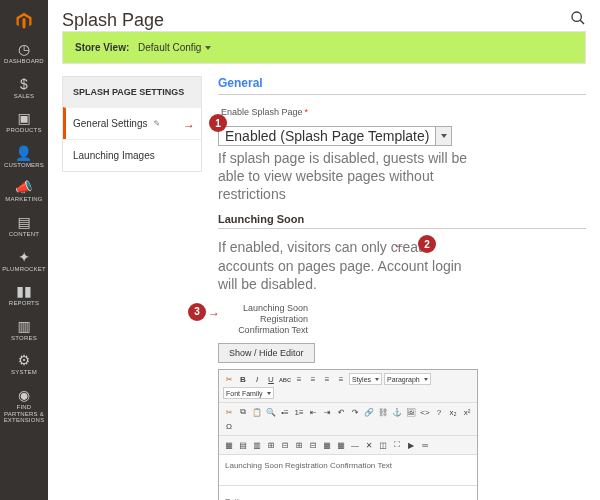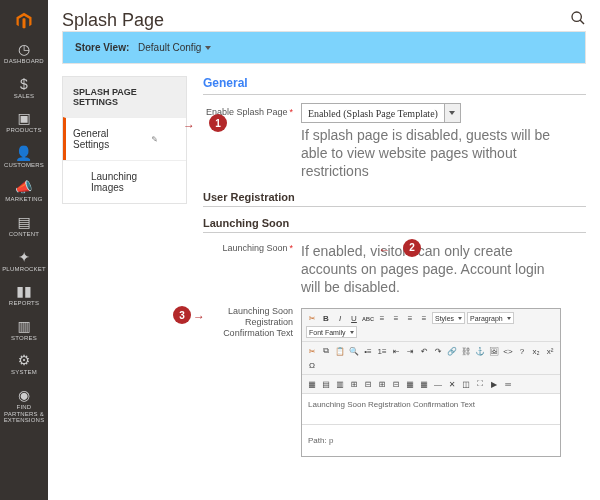--- a/index.html
+++ b/index.html
@@ -11,43 +11,43 @@
 .logo svg { width: 18px; height: 18px; }
 .nav-item { display: flex; flex-direction: column; align-items: center; justify-content: center; padding: 6px 2px; color: #aaa; cursor: pointer; }
 .nav-icon { font-size: 14px; line-height: 1; margin-bottom: 2px; color: #ccc; }
 .nav-label { font-size: 6px; letter-spacing: 0.2px; text-align: center; color: #ccc; line-height: 1.1; }
 
 .main { flex: 1; padding: 10px 14px 0 14px; overflow: hidden; display: flex; flex-direction: column; }
 .header { display: flex; justify-content: space-between; }
 .page-title { font-size: 18px; font-weight: 400; color: #41362f; }
 .search-icon { font-size: 16px; color: #41362f; cursor: pointer; }
 
-.storeview { background: #7dd3fc; border: 1px solid #e3e3e3; padding: 10px 12px; margin-bottom: 12px; font-size: 10px; }
+.storeview { background: #bef264; border: 1px solid #e3e3e3; padding: 10px 12px; margin-bottom: 12px; font-size: 10px; }
 .storeview b { font-weight: 600; margin-right: 6px; }
 .dd { cursor: pointer; }
 .dd::after { content: ""; display: inline-block; margin-left: 4px; border-left: 3px solid transparent; border-right: 3px solid transparent; border-top: 4px solid #555; vertical-align: middle; }
 
 .content { display: flex; gap: 16px; flex: 1; }
 
-.settings-nav { width: 125px; border: 1px solid #e3e3e3; align-self: flex-start; }
+.settings-nav { width: 140px; border: 1px solid #e3e3e3; align-self: flex-start; }
 .settings-head { background: #efefef; font-size: 9px; font-weight: 700; padding: 10px 10px; color: #333; }
-.settings-item { padding: 10px 28px; font-size: 10px; color: #333; border-top: 1px solid #eee; cursor: pointer; display: flex; align-items: center; gap: 6px; }
+.settings-item { padding: 10px 10px; font-size: 10px; color: #333; border-top: 1px solid #eee; cursor: pointer; display: flex; align-items: center; gap: 6px; }
 .settings-item.active { border-left: 3px solid #eb5202; padding-left: 7px; background: #fff; }
 .settings-item .pen { font-size: 8px; color: #888; }
 
 .config { flex: 1; }
 .section-title { font-size: 12px; font-weight: 700; color: #3b82f6; border-bottom: 1px solid #ccc; padding-bottom: 4px; margin-bottom: 8px; }
 .subsection-title { font-size: 11px; font-weight: 700; color: #41362f; margin: 10px 0 6px; border-bottom: 1px solid #ccc; padding-bottom: 3px; }
 
-.field-row { display: flex; margin-bottom: 6px; gap: 8px; }
+.field-row { display: flex; margin-bottom: 6px; gap: 8px; flex-direction: column; }
 .field-label { width: 90px; text-align: right; font-size: 9px; color: #555; padding-top: 4px; line-height: 1.2; }
 .field-label .req { color: #e22626; margin-left: 2px; }
 .field-body { flex: 1; }
 .select { display: inline-flex; align-items: stretch; border: 1px solid #adadad; height: 20px; background: #fff; }
-.select-text { padding: 0 6px; font-size: 10px; display: flex; align-items: center; min-width: 140px; color: #333; font-family: Liberation Serif, serif; }
+.select-text { padding: 0 6px; font-size: 14px; display: flex; align-items: center; min-width: 140px; color: #333; }
 .select-arrow { width: 16px; border-left: 1px solid #adadad; display: flex; align-items: center; justify-content: center; background: #efefef; }
 .select-arrow::after { content: ""; border-left: 3px solid transparent; border-right: 3px solid transparent; border-top: 4px solid #555; }
 .helptext { font-size: 14px; color: #777; margin-top: 3px; line-height: 1.3; max-width: 250px; }
 
 .btn { display: inline-block; border: 1px solid #adadad; background: #efefef; padding: 4px 10px; font-size: 9px; cursor: pointer; }
 
 .editor-box { border: 1px solid #adadad; margin-top: 6px; max-width: 260px; }
 .editor-toolbar { background: #f5f5f5; padding: 3px 4px; display: flex; flex-wrap: wrap; gap: 2px; align-items: center; border-bottom: 1px solid #ddd; }
 .tb-icon { font-size: 8px; width: 12px; height: 12px; display: inline-flex; align-items: center; justify-content: center; color: #444; cursor: pointer; }
 .tb-icon.orange { color: #c76d2b; }
@@ -150,37 +150,36 @@
           <div class="field-label"><span>Enable Splash Page</span><span class="req">*</span></div>
           <div class="field-body">
             <div class="select">
               <span class="select-text">Enabled (Splash Page Template)</span>
               <span class="select-arrow"></span>
             </div>
             <div class="helptext">If splash page is disabled, guests will be able to view website pages without restrictions</div>
           </div>
         </div>
 
-        <div class="subsection-title">User Registration</div>
 
         <div class="subsection-title">Launching Soon</div>
         <div class="field-row relwrap">
-          <div class="field-label"><span>Launching Soon</span><span class="req">*</span></div>
           <div class="field-body">
             <span class="arrow" style="left:175px; top:2px; transform:scaleX(-1)">→</span>
             <span class="callout" style="left:200px; top:0;">2</span>
             <div class="helptext">If enabled, visitors can only create accounts on pages page. Account login will be disabled.</div>
           </div>
         </div>
 
         <div class="field-row relwrap">
           <span class="callout" style="left:-30px; top:4px;">3</span>
           <span class="arrow" style="left:-10px; top:6px;">→</span>
           <div class="field-label">Launching Soon Registration Confirmation Text</div>
           <div class="field-body">
+            <span class="btn">Show / Hide Editor</span>
             <div class="editor-box">
               <div class="editor-toolbar">
                 <span class="tb-icon orange">✂</span>
                 <span class="tb-icon">
                     <b>B</b>
                   </span>
                 <span class="tb-icon">
                     <i>I</i>
                   </span>
                 <span class="tb-icon">

